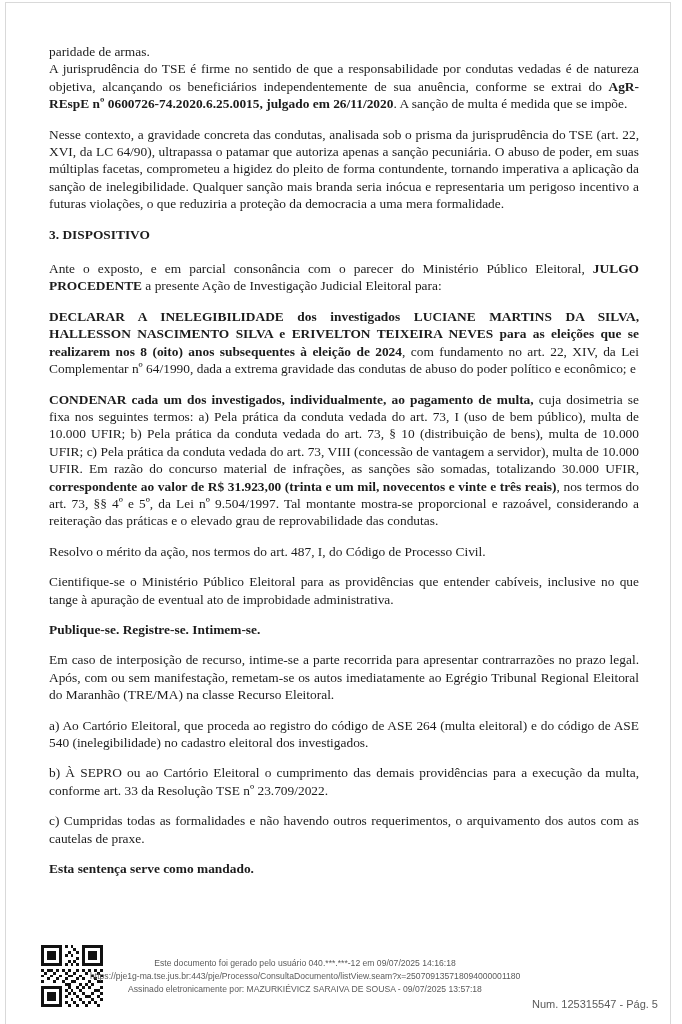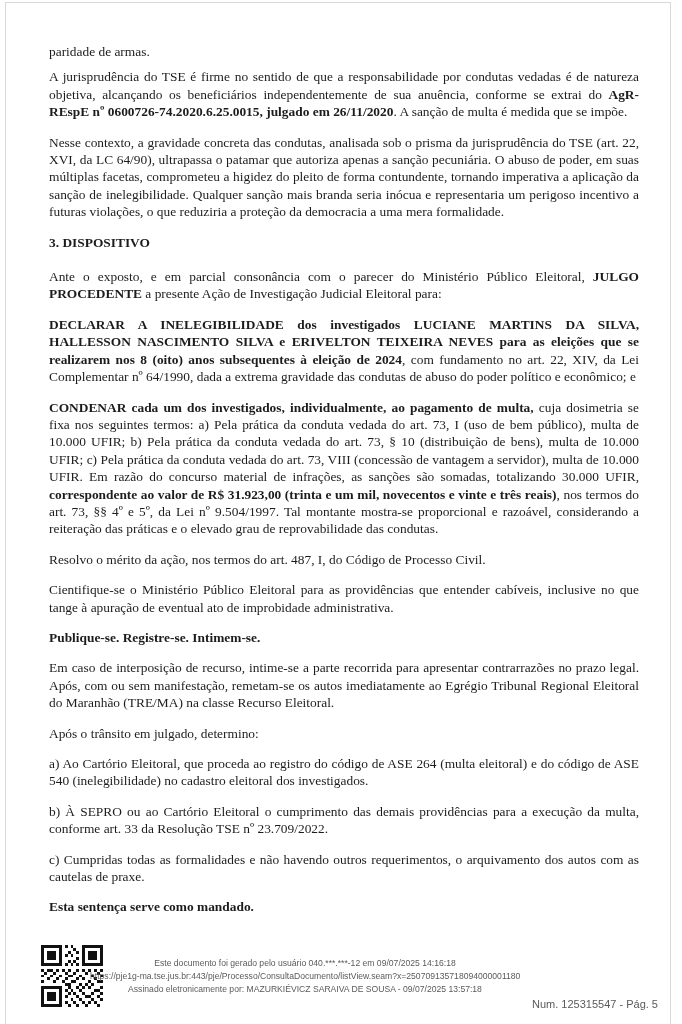--- a/index.html
+++ b/index.html
@@ -10,21 +10,21 @@
   }
   .page{
     position:absolute;left:5px;top:2px;width:666px;height:1040px;
     background:#ffffff;border:1px solid #d9d9d9;box-sizing:border-box;
   }
   .content{
     position:absolute;left:43px;top:40px;width:590px;
     color:#1c1c1c;font-size:13.4px;line-height:17.4px;text-align:justify;
   }
   p.block{margin:0 0 13px 0;}
-  p.nogap{margin-bottom:8px;}
+  p.nogap{margin-bottom:0;}
   .heading{font-weight:bold;margin:4px 0 17px 0;}
   .bold{font-weight:bold;}
   .footer-qr{
     position:absolute;left:35px;top:942px;width:62px;height:62px;
   }
   .footer-text{
     position:absolute;left:84px;top:954px;width:430px;
     font-family:"Liberation Sans","DejaVu Sans",sans-serif;
     font-size:8.6px;line-height:13px;color:#5a5a5a;text-align:center;
     white-space:nowrap;
@@ -45,21 +45,20 @@
     <p class="block"><span>A jurisprudência do TSE é firme no sentido de que a responsabilidade por condutas vedadas é de natureza objetiva, alcançando os beneficiários independentemente de sua anuência, conforme se extrai do </span><span class="bold">AgR-REspE nº 0600726-74.2020.6.25.0015, julgado em 26/11/2020</span><span>. A sanção de multa é medida que se impõe.</span></p>
     <p class="block"><span>Nesse contexto, a gravidade concreta das condutas, analisada sob o prisma da jurisprudência do TSE (art. 22, XVI, da LC 64/90), ultrapassa o patamar que autoriza apenas a sanção pecuniária. O abuso de poder, em suas múltiplas facetas, comprometeu a higidez do pleito de forma contundente, tornando imperativa a aplicação da sanção de inelegibilidade. Qualquer sanção mais branda seria inócua e representaria um perigoso incentivo a futuras violações, o que reduziria a proteção da democracia a uma mera formalidade.</span></p>
     <p class="heading">3. DISPOSITIVO</p>
     <p class="block"><span>Ante o exposto, e em parcial consonância com o parecer do Ministério Público Eleitoral, </span><span class="bold">JULGO PROCEDENTE</span><span> a presente Ação de Investigação Judicial Eleitoral para:</span></p>
     <p class="block"><span class="bold">DECLARAR A INELEGIBILIDADE dos investigados LUCIANE MARTINS DA SILVA, HALLESSON NASCIMENTO SILVA e ERIVELTON TEIXEIRA NEVES para as eleições que se realizarem nos 8 (oito) anos subsequentes à eleição de 2024</span><span>, com fundamento no art. 22, XIV, da Lei Complementar nº 64/1990, dada a extrema gravidade das condutas de abuso do poder político e econômico; e</span></p>
     <p class="block"><span class="bold">CONDENAR cada um dos investigados, individualmente, ao pagamento de multa,</span><span> cuja dosimetria se fixa nos seguintes termos: a) Pela prática da conduta vedada do art. 73, I (uso de bem público), multa de 10.000 UFIR; b) Pela prática da conduta vedada do art. 73, § 10 (distribuição de bens), multa de 10.000 UFIR; c) Pela prática da conduta vedada do art. 73, VIII (concessão de vantagem a servidor), multa de 10.000 UFIR. Em razão do concurso material de infrações, as sanções são somadas, totalizando 30.000 UFIR, </span><span class="bold">correspondente ao valor de R$ 31.923,00 (trinta e um mil, novecentos e vinte e três reais)</span><span>, nos termos do art. 73, §§ 4º e 5º, da Lei nº 9.504/1997. Tal montante mostra-se proporcional e razoável, considerando a reiteração das práticas e o elevado grau de reprovabilidade das condutas.</span></p>
     <p class="block"><span>Resolvo o mérito da ação, nos termos do art. 487, I, do Código de Processo Civil.</span></p>
     <p class="block"><span>Cientifique-se o Ministério Público Eleitoral para as providências que entender cabíveis, inclusive no que tange à apuração de eventual ato de improbidade administrativa.</span></p>
     <p class="block"><span class="bold">Publique-se. Registre-se. Intimem-se.</span></p>
     <p class="block"><span>Em caso de interposição de recurso, intime-se a parte recorrida para apresentar contrarrazões no prazo legal. Após, com ou sem manifestação, remetam-se os autos imediatamente ao Egrégio Tribunal Regional Eleitoral do Maranhão (TRE/MA) na classe Recurso Eleitoral.</span></p>
-    <p class="block"><span>Após o trânsito em julgado, determino:</span></p>
     <p class="block"><span>a) Ao Cartório Eleitoral, que proceda ao registro do código de ASE 264 (multa eleitoral) e do código de ASE 540 (inelegibilidade) no cadastro eleitoral dos investigados.</span></p>
     <p class="block"><span>b) À SEPRO ou ao Cartório Eleitoral o cumprimento das demais providências para a execução da multa, conforme art. 33 da Resolução TSE nº 23.709/2022.</span></p>
     <p class="block"><span>c) Cumpridas todas as formalidades e não havendo outros requerimentos, o arquivamento dos autos com as cautelas de praxe.</span></p>
     <p class="block"><span class="bold">Esta sentença serve como mandado.</span></p>
   </div>
 
   <svg class="footer-qr" viewBox="0 0 21 21" shape-rendering="crispEdges" xmlns="http://www.w3.org/2000/svg">
     <rect x="0" y="0" width="21" height="21" fill="#ffffff"></rect>
     <g fill="#111111">
       <rect x="0" y="0" width="7" height="7"></rect>

